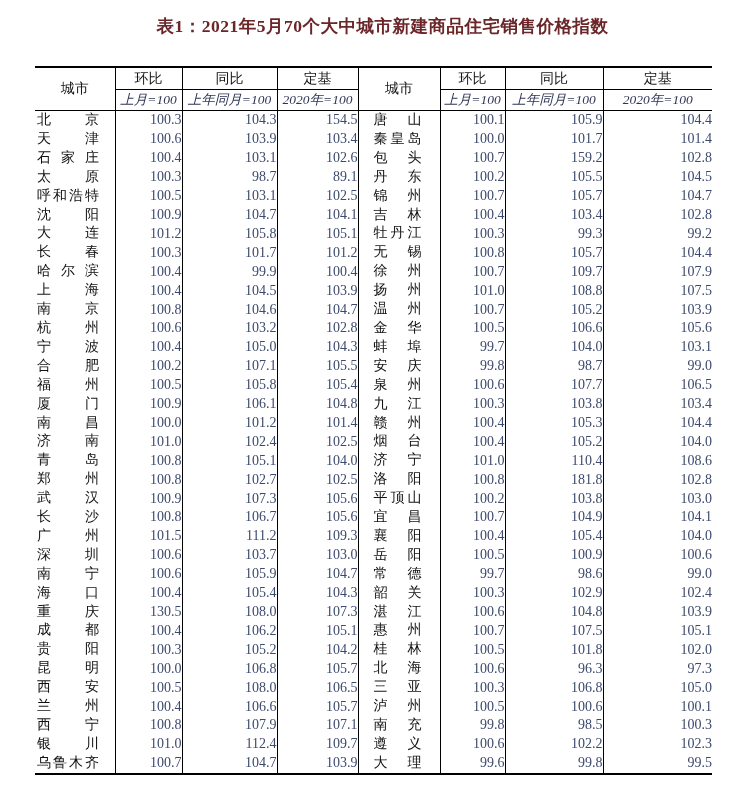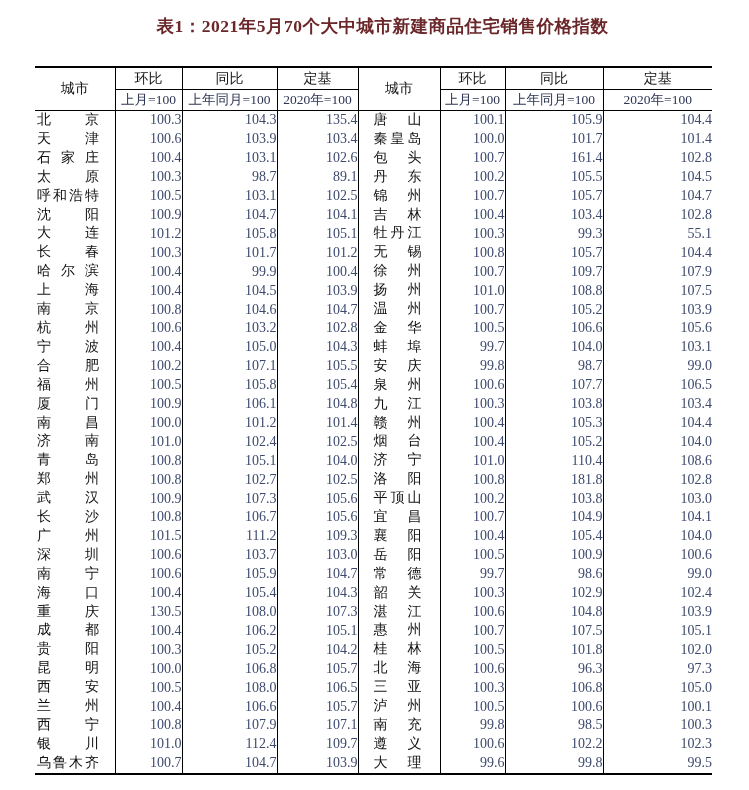--- a/index.html
+++ b/index.html
@@ -19,21 +19,21 @@
   }
   table.idx th,table.idx td{
     padding:0;margin:0;font-weight:normal;
     border-right:1px solid #000;
     overflow:hidden;white-space:nowrap;
   }
   table.idx .lastcol{border-right:none;}
   thead th{color:#141414;font-size:14px;}
   tr.hrow1 th{height:21px;border-bottom:1px solid #000;}
   th.cityhead{border-bottom:1px solid #000;vertical-align:middle;}
-  tr.hrow2 th{height:20px;border-bottom:1px solid #000;color:#2d3554;font-size:13.5px;}
+  tr.hrow2 th{height:20px;border-bottom:1px solid #000;color:#2d3554;font-size:13.5px;font-style:italic;}
   tbody td{height:18.9px;font-size:14px;}
   td.num{color:#3d4a6e;text-align:right;padding-right:5px;font-family:"Liberation Serif","DejaVu Serif",serif;}
   td.city{color:#111;}
   .cityname{display:inline-flex;justify-content:space-between;vertical-align:middle;line-height:18.9px;}
   td.city.left .cityname{width:62px;margin-left:2px;}
   td.city.right .cityname{width:48px;margin-left:15px;}
 </style>
 </head>
 <body>
 
@@ -71,21 +71,21 @@
     </tr>
   </thead>
   <tbody>
       <tr>
         <td class="city left"><span class="cityname">
             <span>北</span>
             <span>京</span>
           </span></td>
         <td class="num">100.3</td>
         <td class="num">104.3</td>
-        <td class="num">135.4</td>
+        <td class="num">154.5</td>
         <td class="city right"><span class="cityname">
             <span>唐</span>
             <span>山</span>
           </span></td>
         <td class="num">100.1</td>
         <td class="num">105.9</td>
         <td class="num lastcol">104.4</td>
       </tr>
       <tr>
         <td class="city left"><span class="cityname">
@@ -111,21 +111,21 @@
             <span>庄</span>
           </span></td>
         <td class="num">100.4</td>
         <td class="num">103.1</td>
         <td class="num">102.6</td>
         <td class="city right"><span class="cityname">
             <span>包</span>
             <span>头</span>
           </span></td>
         <td class="num">100.7</td>
-        <td class="num">161.4</td>
+        <td class="num">159.2</td>
         <td class="num lastcol">102.8</td>
       </tr>
       <tr>
         <td class="city left"><span class="cityname">
             <span>太</span>
             <span>原</span>
           </span></td>
         <td class="num">100.3</td>
         <td class="num">98.7</td>
         <td class="num">89.1</td>
@@ -179,21 +179,21 @@
         <td class="num">101.2</td>
         <td class="num">105.8</td>
         <td class="num">105.1</td>
         <td class="city right"><span class="cityname">
             <span>牡</span>
             <span>丹</span>
             <span>江</span>
           </span></td>
         <td class="num">100.3</td>
         <td class="num">99.3</td>
-        <td class="num lastcol">55.1</td>
+        <td class="num lastcol">99.2</td>
       </tr>
       <tr>
         <td class="city left"><span class="cityname">
             <span>长</span>
             <span>春</span>
           </span></td>
         <td class="num">100.3</td>
         <td class="num">101.7</td>
         <td class="num">101.2</td>
         <td class="city right"><span class="cityname">

